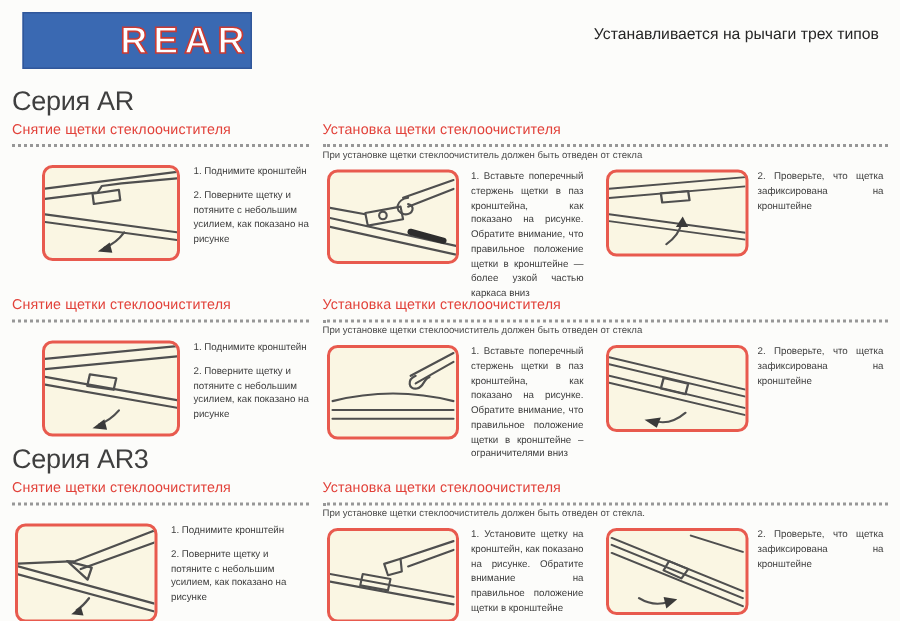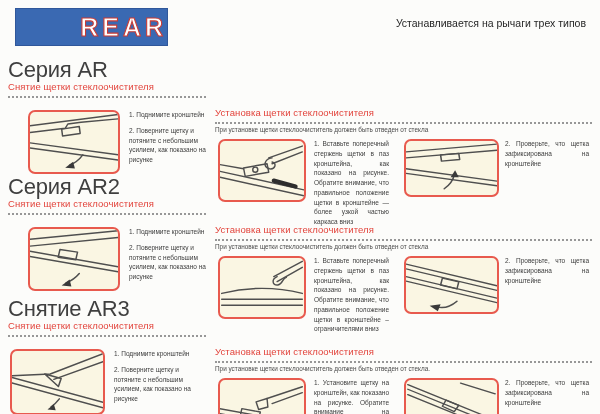--- a/index.html
+++ b/index.html
@@ -22,24 +22,24 @@
     -webkit-text-stroke:1.1px #c93a34; line-height:1;
   }
   .tagline{
     position:absolute; right:14px; top:17px;
     font-size:10.5px; font-weight:normal; color:#262626;
   }
   
   .section{ position:absolute; left:0; width:600px; height:118px; }
   .sec-title{
     position:absolute; left:8px; top:0;
-    font-size:22px; font-weight:400; color:#3f3f3f; letter-spacing:-0.2px;
+    font-size:18px; font-weight:400; color:#3f3f3f; letter-spacing:-0.2px;
   }
   .col-l{ position:absolute; left:8px; top:24px; width:198px; }
-  .col-r{ position:absolute; left:215px; top:24px; width:377px;margin-top:26px; }
+  .col-r{ position:absolute; left:215px; top:24px; width:377px; }
   .sub-heading{
     font-size:9.5px; font-weight:normal; color:#e2423a; margin-bottom:4px;
     letter-spacing:0.1px;
   }
   .dotted{ border-top:2px dotted #979797; height:2px; margin-bottom:2px; }
   .note{ font-size:6.4px; color:#4a4a4a; }
   .row-l{ display:flex; margin-top:12px; }
   .row-r{ position:relative; height:70px; margin-top:4px; }
   .fig{
     background:#faf6e3; border:2px solid #e85a4e; border-radius:7px;
@@ -120,21 +120,20 @@
           <path d="M42 62 C48 57 52 50 53 44"></path>
           <path class="fill" d="M49 47 L54 38 L58 47 Z"></path>
         </svg>
       </div>
       <p class="txt2">2. Проверьте, что щетка зафиксирована на кронштейне</p>
     </div>
   </div>
 </section>
 
 <section class="section" style="top:174px">
-  <h2 class="sec-title">Серия AR2</h2>
   <div class="col-l">
     <h3 class="sub-heading">Снятие щетки стеклоочистителя</h3>
     <div class="dotted"></div>
     <div class="row-l">
       <div class="fig fig-l">
         <svg viewBox="0 0 100 70" preserveAspectRatio="none" class="sketch">
           <path d="M0 12 L100 2"></path>
           <path d="M0 20 L100 10"></path>
           <path d="M0 26 L100 44"></path>
           <path d="M0 32 L100 50"></path>
@@ -175,21 +174,21 @@
           <path d="M56 56 C49 63 41 66 33 63"></path>
           <path class="fill" d="M38 60 L26 62 L35 69 Z"></path>
         </svg>
       </div>
       <p class="txt2">2. Проверьте, что щетка зафиксирована на кронштейне</p>
     </div>
   </div>
 </section>
 
 <section class="section shift" style="top:296px">
-  <h2 class="sec-title">Снятие AR3</h2>
+  <h2 class="sec-title">Серия AR3</h2>
   <div class="col-l">
     <h3 class="sub-heading">Снятие щетки стеклоочистителя</h3>
     <div class="dotted"></div>
     <div class="row-l">
       <div class="fig fig-l">
         <svg viewBox="0 0 100 70" preserveAspectRatio="none" class="sketch">
           <path d="M100 3 L42 26 L0 28"></path>
           <path d="M100 12 L46 32"></path>
           <path d="M0 30 L100 58"></path>
           <path d="M0 36 L100 64"></path>

